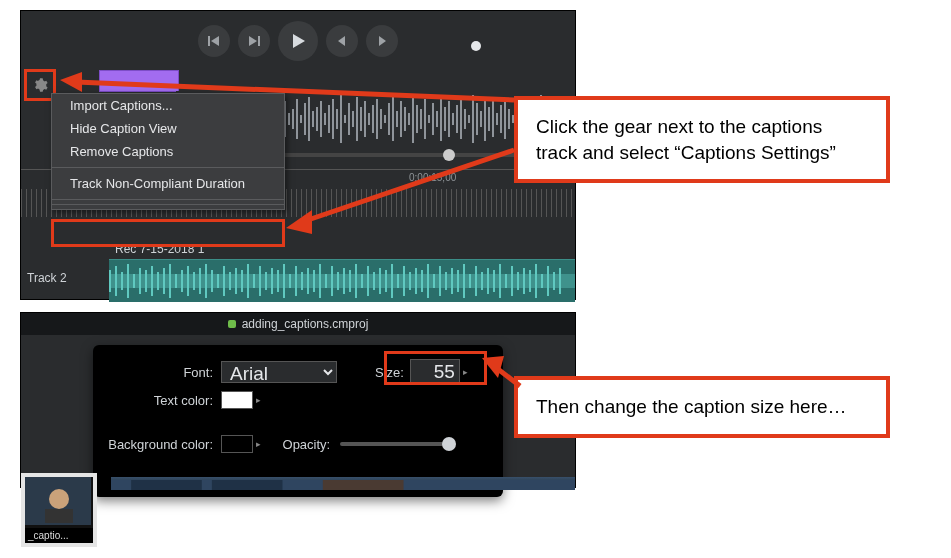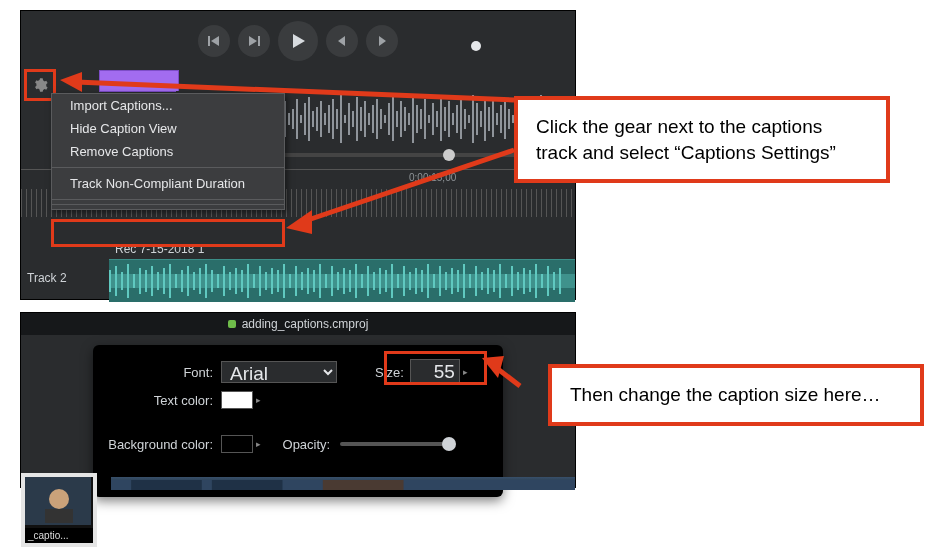--- a/index.html
+++ b/index.html
@@ -58,21 +58,21 @@
   #ok-btn{position:absolute;right:8px;bottom:8px;background:#6fa021;color:#fff;}
   #size-ring{position:absolute;border:3px solid #e03a1a;box-sizing:border-box;pointer-events:none;}
   
   #thumb-frame{position:absolute;left:0;top:160px;width:68px;height:66px;background:#111;border:4px solid #e5e5e5;}
   #thumb-frame .tbar{position:absolute;left:0;right:0;bottom:0;background:#000;color:#ddd;font-size:10px;padding:2px 3px;}
   #video-area{position:absolute;left:90px;top:164px;right:0;bottom:0;background:linear-gradient(#38506a,#1c2b3a);}
   
   
   .callout{position:absolute;background:#fff;border:4px solid #e03a1a;padding:14px 18px;font-family:"Helvetica Neue",Arial,sans-serif;font-size:19px;color:#000;line-height:1.35;width:376px;box-sizing:border-box;}
   #call1{left:514px;top:96px;}
-  #call2{left:514px;top:364px;margin-left:34px;}
+  #call2{left:514px;top:376px;}
   .arrow{position:absolute;pointer-events:none;}
   .arrow path{stroke:#e03a1a;stroke-width:5;fill:none;}
   .arrow polygon{fill:#e03a1a;}
 </style>
 </head>
 <body>
 <div id="stage">
 
 <div id="top-panel" class="panel">
 

